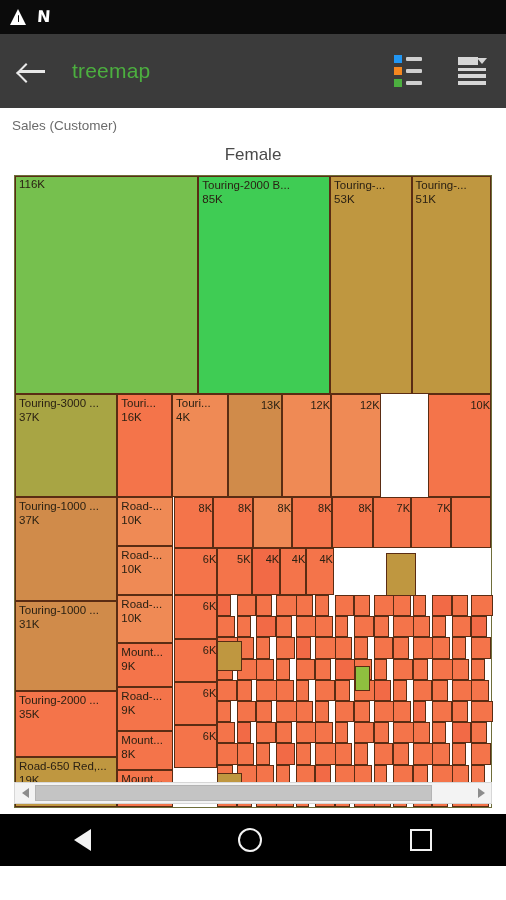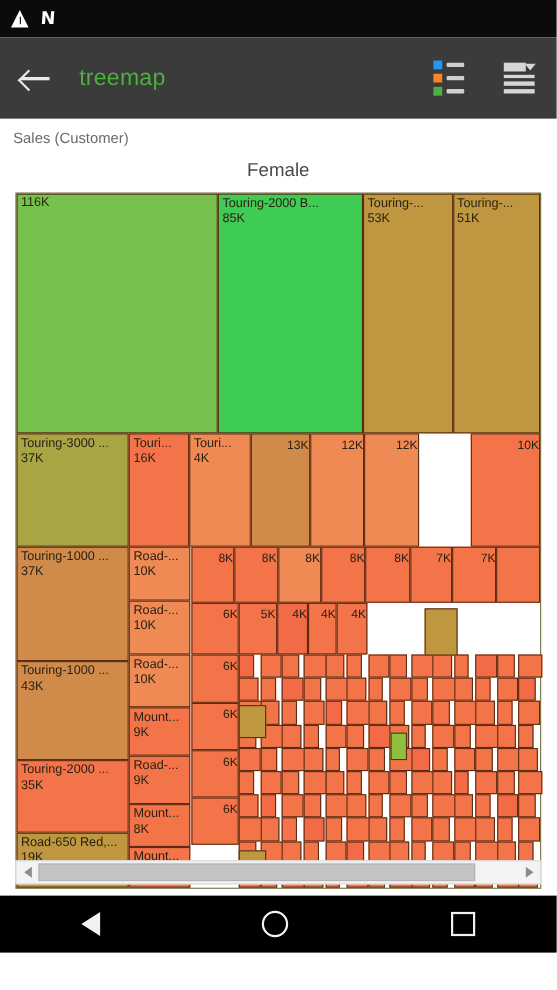--- a/index.html
+++ b/index.html
@@ -337,21 +337,21 @@
             <span class="val">4K</span>
           </div>
           <div class="tile mini" style="left: 55.7%; top: 59%; width: 5.5%; height: 7.4%; background: rgb(244, 116, 74);">
             <span class="val">4K</span>
           </div>
           <div class="tile mini" style="left: 61.2%; top: 59%; width: 5.8%; height: 7.4%; background: rgb(244, 116, 74);">
             <span class="val">4K</span>
           </div>
           <div class="tile" style="left: 0%; top: 67.3%; width: 21.5%; height: 14.3%; background: rgb(208, 139, 74);">
             <span class="lbl">Touring-1000 ...</span>
-            <span class="val">43K</span>
+            <span class="val">31K</span>
           </div>
           <div class="tile" style="left: 0%; top: 81.6%; width: 21.5%; height: 10.5%; background: rgb(244, 116, 74);">
             <span class="lbl">Touring-2000 ...</span>
             <span class="val">35K</span>
           </div>
           <div class="tile" style="left: 0%; top: 92.1%; width: 21.5%; height: 7.9%; background: rgb(191, 151, 64);">
             <span class="lbl">Road-650 Red,...</span>
             <span class="val">19K</span>
           </div>
           <div class="tile" style="left: 21.5%; top: 66.4%; width: 11.8%; height: 7.6%; background: rgb(239, 138, 85);">

